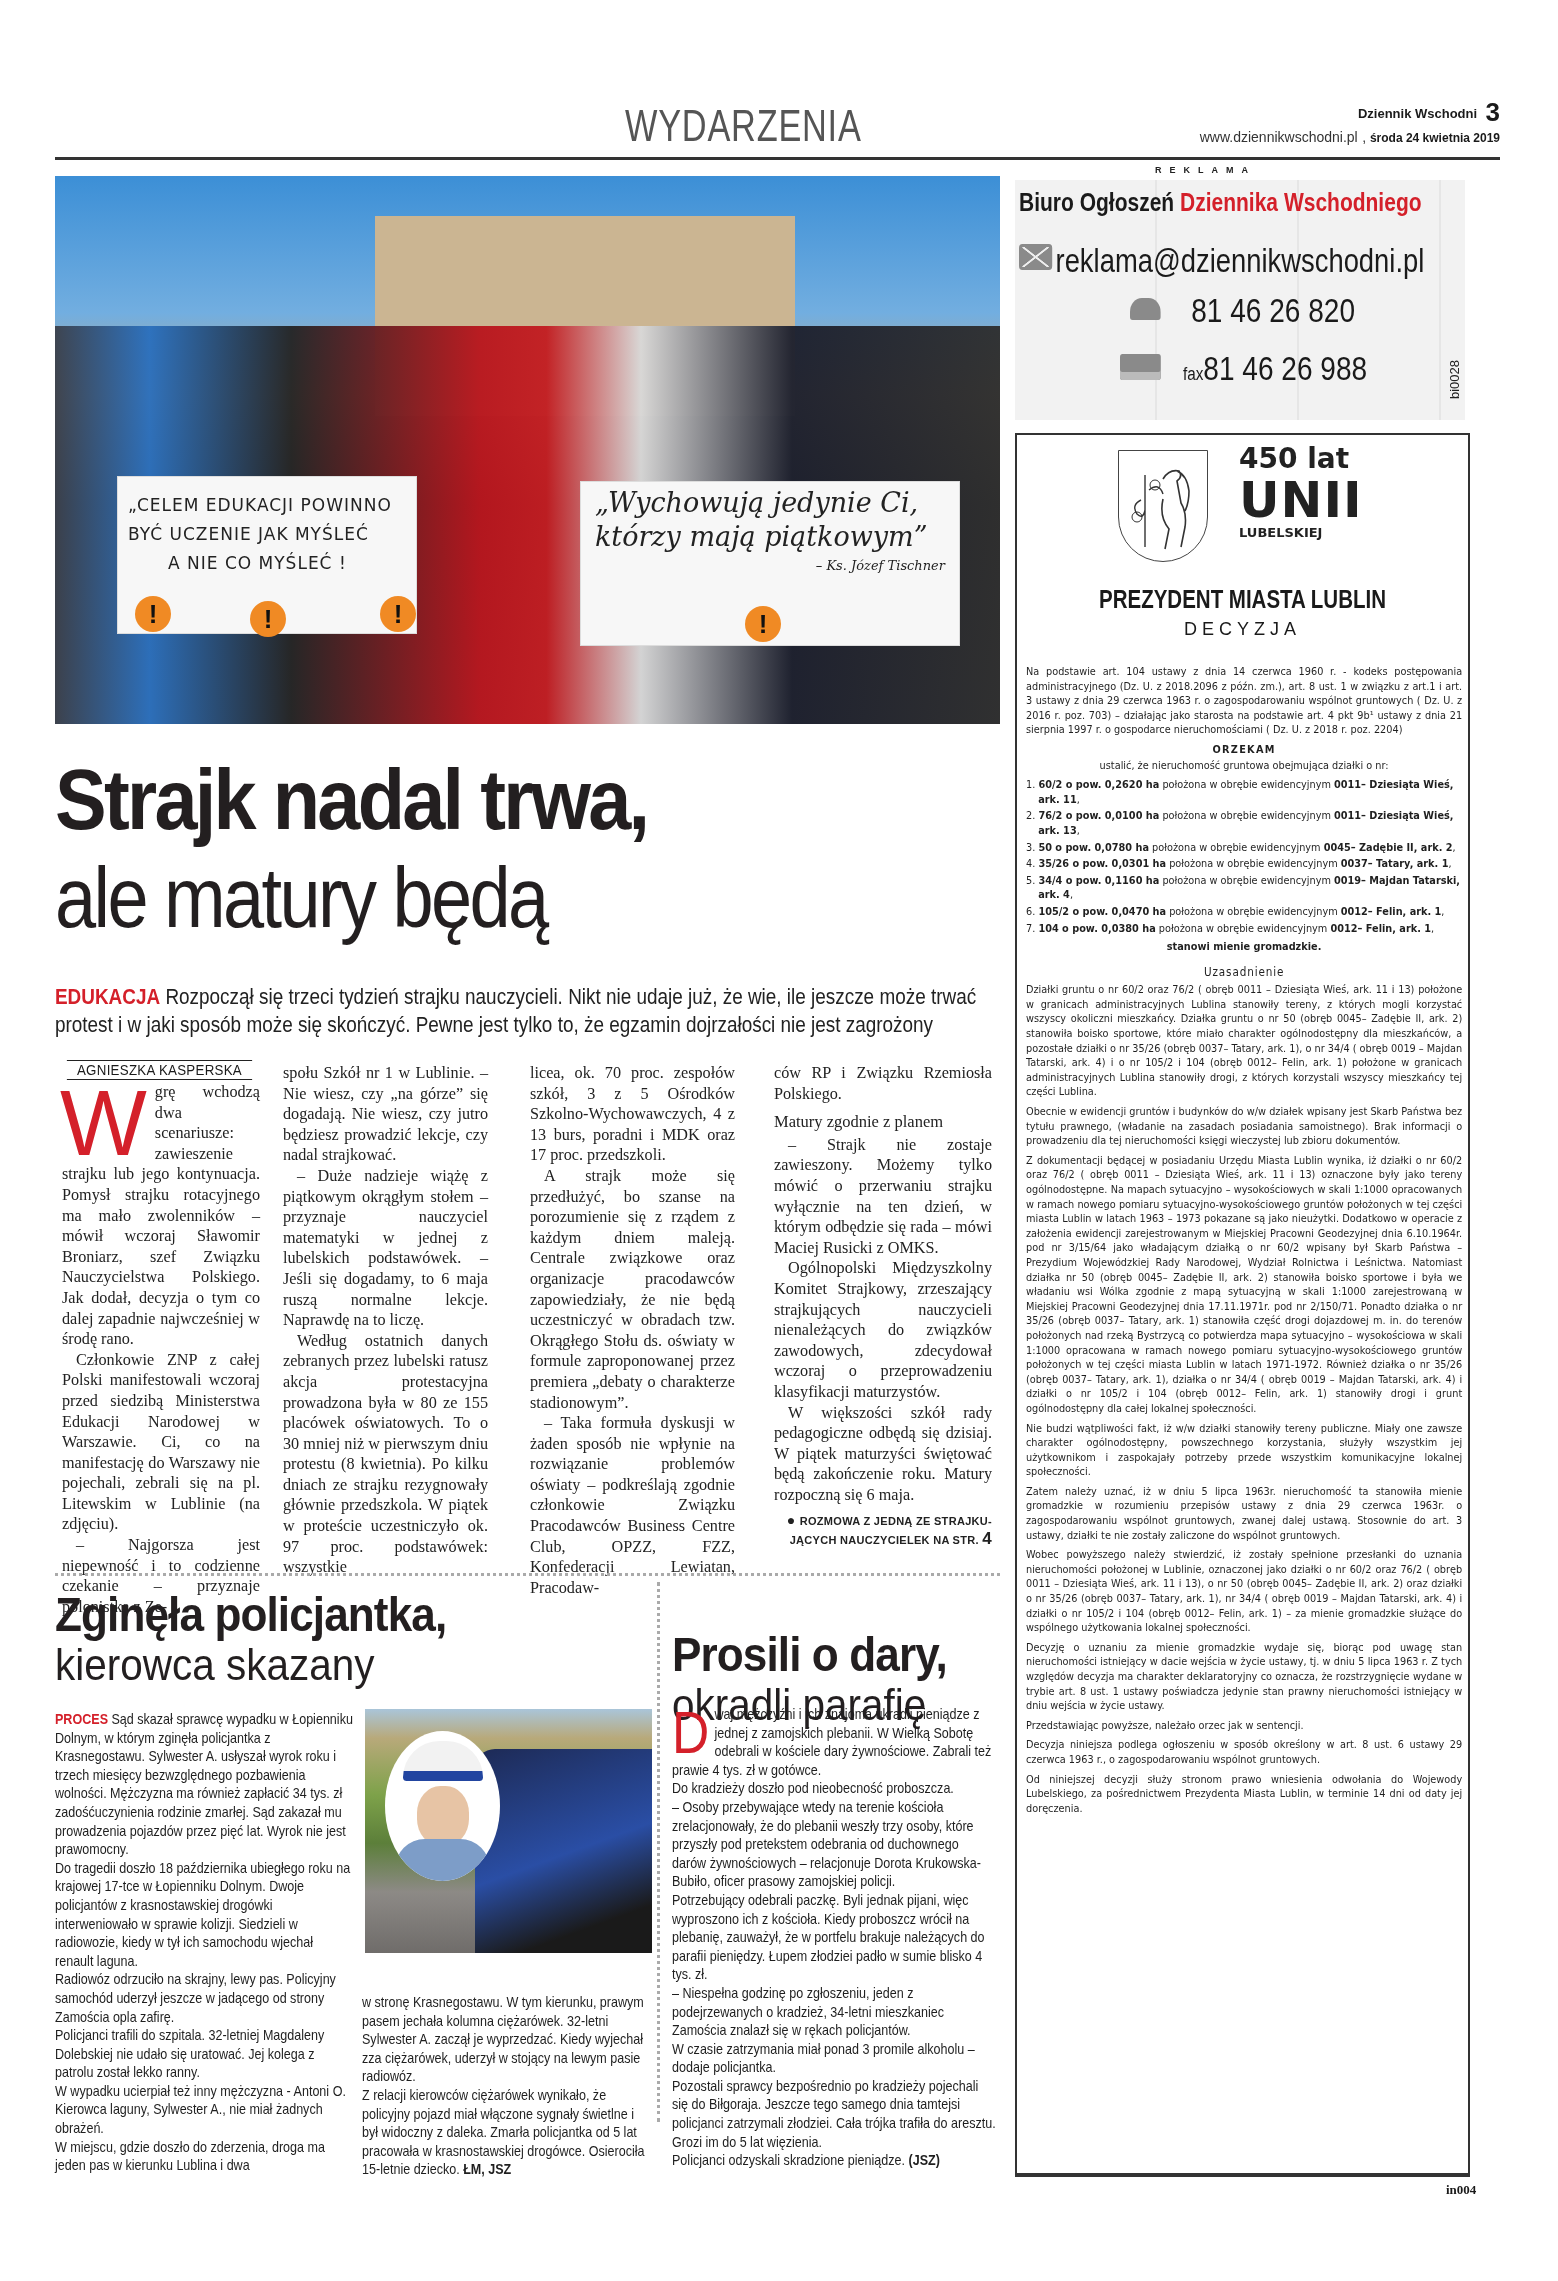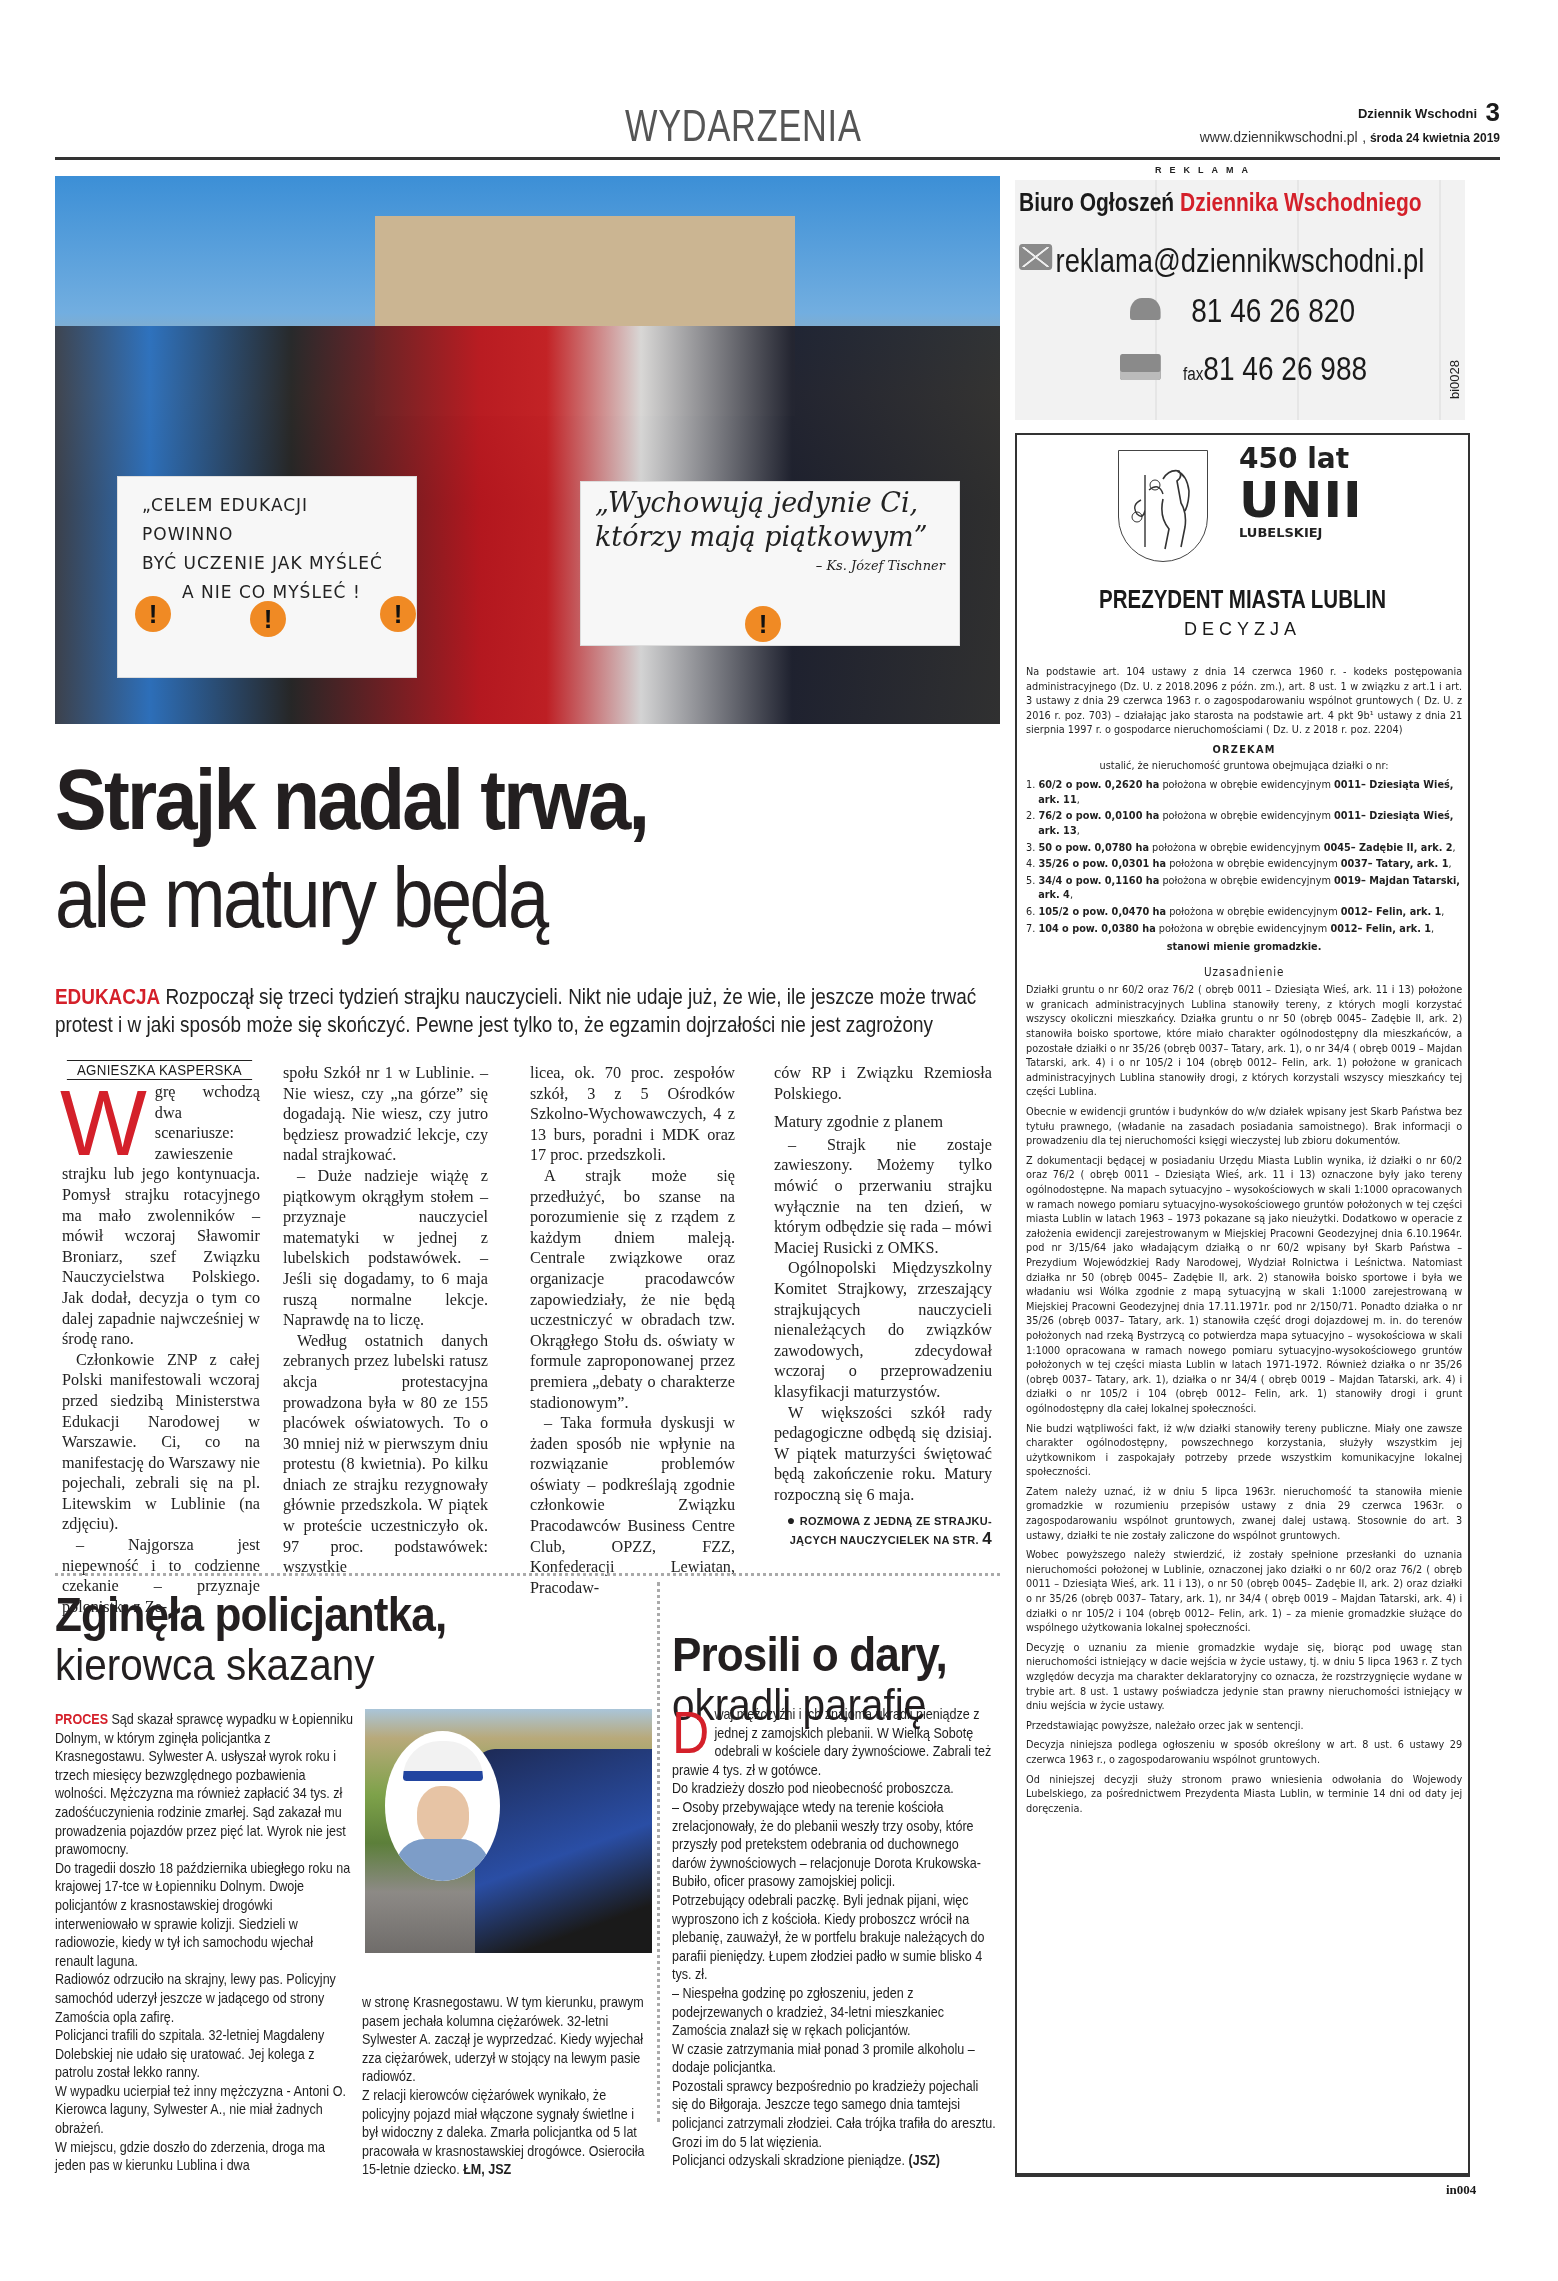--- a/index.html
+++ b/index.html
@@ -16,21 +16,21 @@
   .pub-date { font-size: 12px; font-weight: 700; }
   .top-rule { position: absolute; left: 55px; top: 157px; width: 1445px; height: 3px; background: #333; }
 
   
   .main-photo { position: absolute; left: 55px; top: 176px; width: 945px; height: 548px; overflow: hidden;
     background: linear-gradient(180deg, #3c8fd6 0%, #72aee0 25%, #b9a88a 40%, #4c4a46 60%, #6b6e74 100%); }
   .photo-building { position: absolute; left: 320px; top: 40px; width: 420px; height: 200px; background: #cbb592; }
   .photo-crowd { position: absolute; left: 0; top: 150px; width: 945px; height: 398px;
     background: linear-gradient(90deg, #3a3f4a 0%, #2a6fbd 10%, #232323 25%, #b8141c 45%, #c21b20 52%, #d9d9d9 62%, #1b1e2c 78%, #2d2d2d 100%); opacity: 0.95; }
   .sign { position: absolute; background: #f7f7f7; border: 1px solid #ddd; font-family: "DejaVu Sans", sans-serif; color: #222; }
-  .sign-left { left: 62px; top: 300px; width: 300px; height: 202px; padding: 14px 24px; font-size: 17px; line-height: 1.7; letter-spacing: 1px; }
+  .sign-left { left: 62px; top: 300px; width: 300px; height: 158px; padding: 14px 10px; font-size: 17px; line-height: 1.7; letter-spacing: 1px; }
   .sign-right { left: 525px; top: 305px; width: 380px; height: 165px; padding: 4px 14px; font-family: "DejaVu Serif", serif; font-style: italic; font-size: 27px; line-height: 1.25; }
   .sign-author { font-size: 13px; display: block; text-align: right; margin-top: 4px; }
   .warn-dot { position: absolute; width: 36px; height: 36px; border-radius: 50%; background: #f08a24; color: #111; font-weight: 700; font-size: 26px; text-align: center; line-height: 36px; }
 
   
   .headline { position: absolute; left: 55px; top: 750px; width: 945px; font-family: "Liberation Sans", sans-serif; color: #231f20; }
   .headline .h1 { font-size: 86px; font-weight: 700; letter-spacing: -3px; line-height: 98px; transform: scaleX(0.9); transform-origin: left; white-space: nowrap; }
   .headline .h2 { font-size: 86px; font-weight: 400; letter-spacing: -3px; line-height: 98px; transform: scaleX(0.86); transform-origin: left; white-space: nowrap; }
   .lead { position: absolute; left: 55px; top: 983px; width: 945px; font-size: 22px; line-height: 28px; color: #222; transform: scaleX(0.86); transform-origin: left; width: 1090px; }
   .kicker { color: #d4202a; font-weight: 700; }

